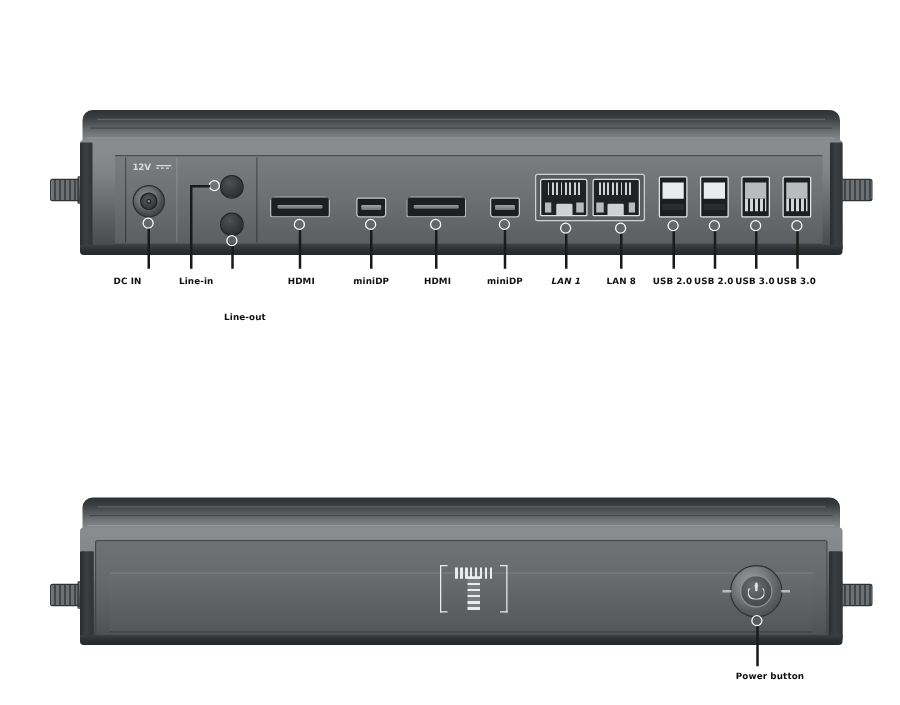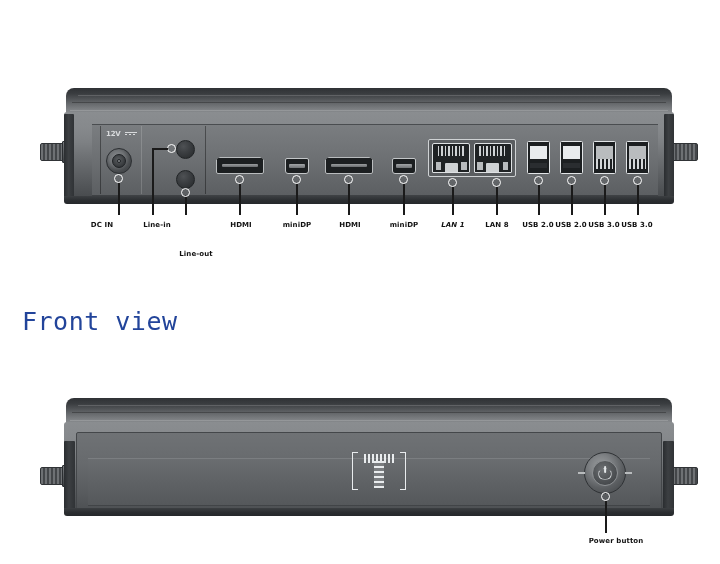--- a/index.html
+++ b/index.html
@@ -573,21 +573,20 @@
     <div class="callout-label" style="left:350px; top:221px;">HDMI</div>
     <div class="callout-label" style="left:404px; top:221px;">miniDP</div>
     <div class="callout-label" style="left:453px; top:221px;font-style:italic;">LAN 1</div>
     <div class="callout-label" style="left:497px; top:221px;">LAN 8</div>
     <div class="callout-label" style="left:538px; top:221px;">USB 2.0</div>
     <div class="callout-label" style="left:571px; top:221px;">USB 2.0</div>
     <div class="callout-label" style="left:604px; top:221px;">USB 3.0</div>
     <div class="callout-label" style="left:637px; top:221px;">USB 3.0</div>
   </div>
 
-  <h1 class="section-heading" id="heading-front">Front view</h1>
 
   <div class="device" style="left:0; top:0; width:720px; height:488px;">
 
     <div class="antenna" style="left:40px; top:467px; width:26px; height:18px;">
       <div class="barrel"></div>
       <div class="collar" style="left:22px; top:-2px; width:6px; height:22px;"></div>
     </div>
     <div class="antenna" style="left:672px; top:467px; width:26px; height:18px;">
       <div class="barrel"></div>
       <div class="collar" style="left:-4px; top:-2px; width:6px; height:22px;"></div>

